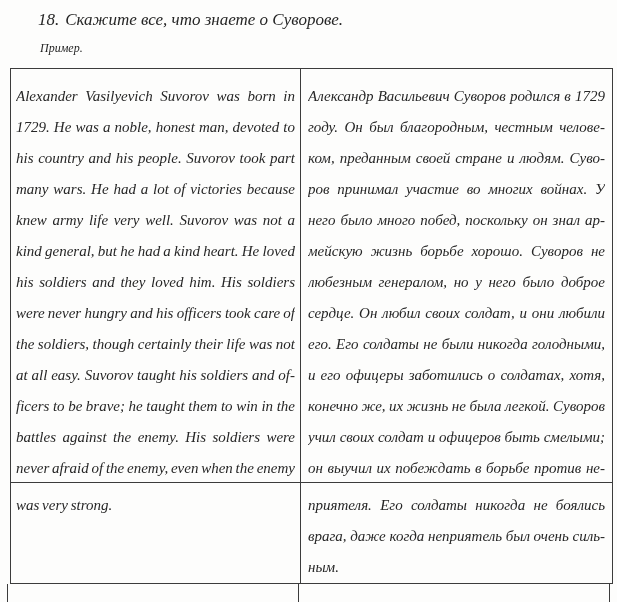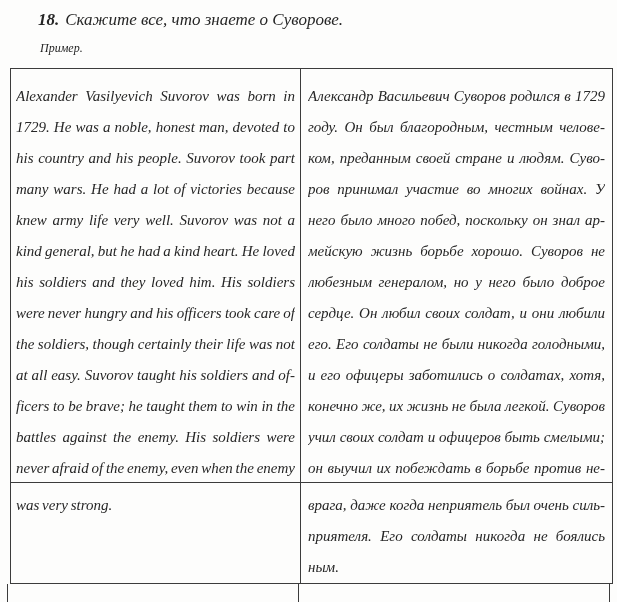--- a/index.html
+++ b/index.html
@@ -18,21 +18,21 @@
   }
 
   .task-heading {
     position: absolute;
     left: 38px;
     top: 10px;
     font-size: 17px;
     white-space: nowrap;
   }
   .task-num {
-    font-weight: bold;
+    font-weight: normal;
     margin-right: 6px;
   }
   .example-label {
     position: absolute;
     left: 40px;
     top: 41px;
     font-size: 12px;
   }
 
   .translation-table {
@@ -125,21 +125,21 @@
       <div class="tline">его. Его солдаты не были никогда голодными,</div>
       <div class="tline">и его офицеры заботились о солдатах, хотя,</div>
       <div class="tline">конечно же, их жизнь не была легкой. Суворов</div>
       <div class="tline">учил своих солдат и офицеров быть смелыми;</div>
       <div class="tline">он выучил их побеждать в борьбе против не-</div>
     </div>
   <div class="cell col-left row-2">
       <div class="tline ragged">was very strong.</div>
     </div>
   <div class="cell col-right row-2">
+      <div class="tline">приятеля. Его солдаты никогда не боялись</div>
       <div class="tline">врага, даже когда неприятель был очень силь-</div>
-      <div class="tline">приятеля. Его солдаты никогда не боялись</div>
       <div class="tline ragged">ным.</div>
     </div>
 </div>
 
 <div class="table-continuation">
   <div class="mid-stub"></div>
 </div>
 
 </body></html>

